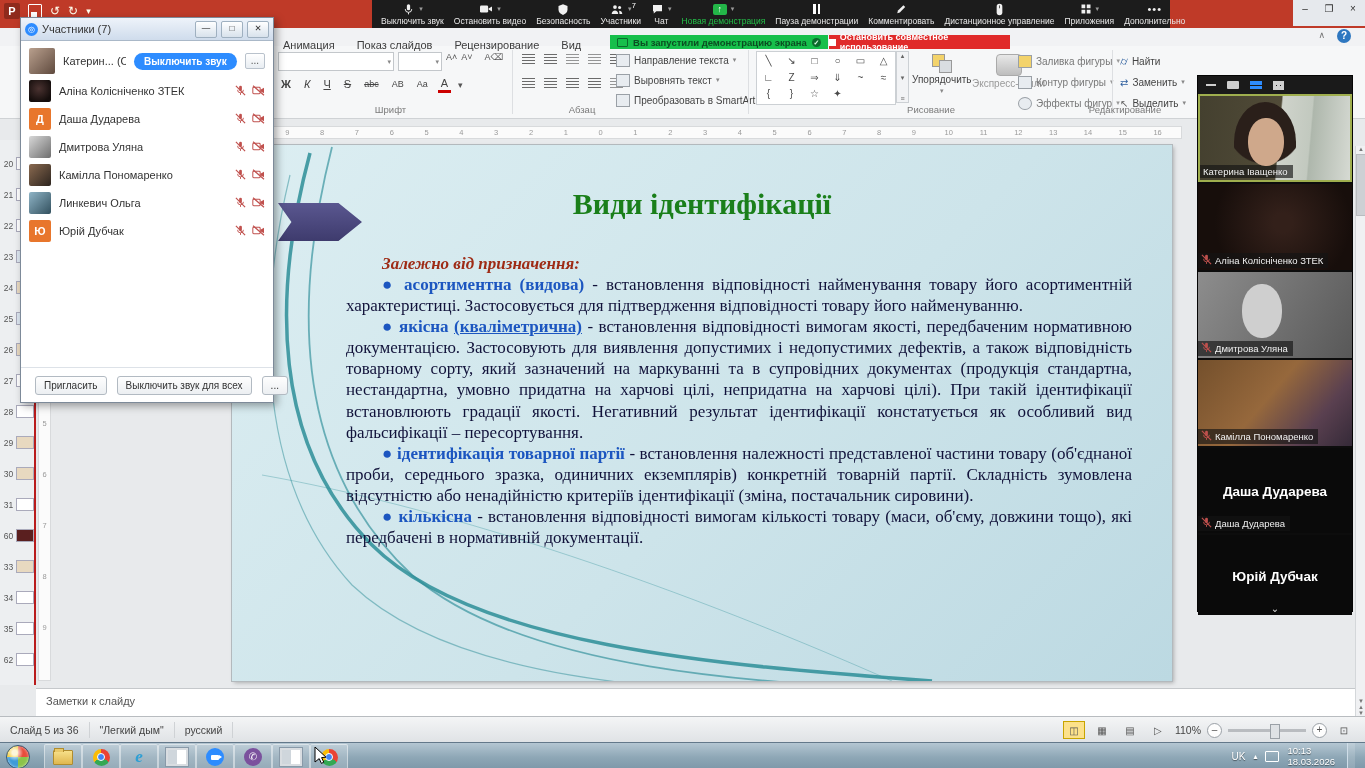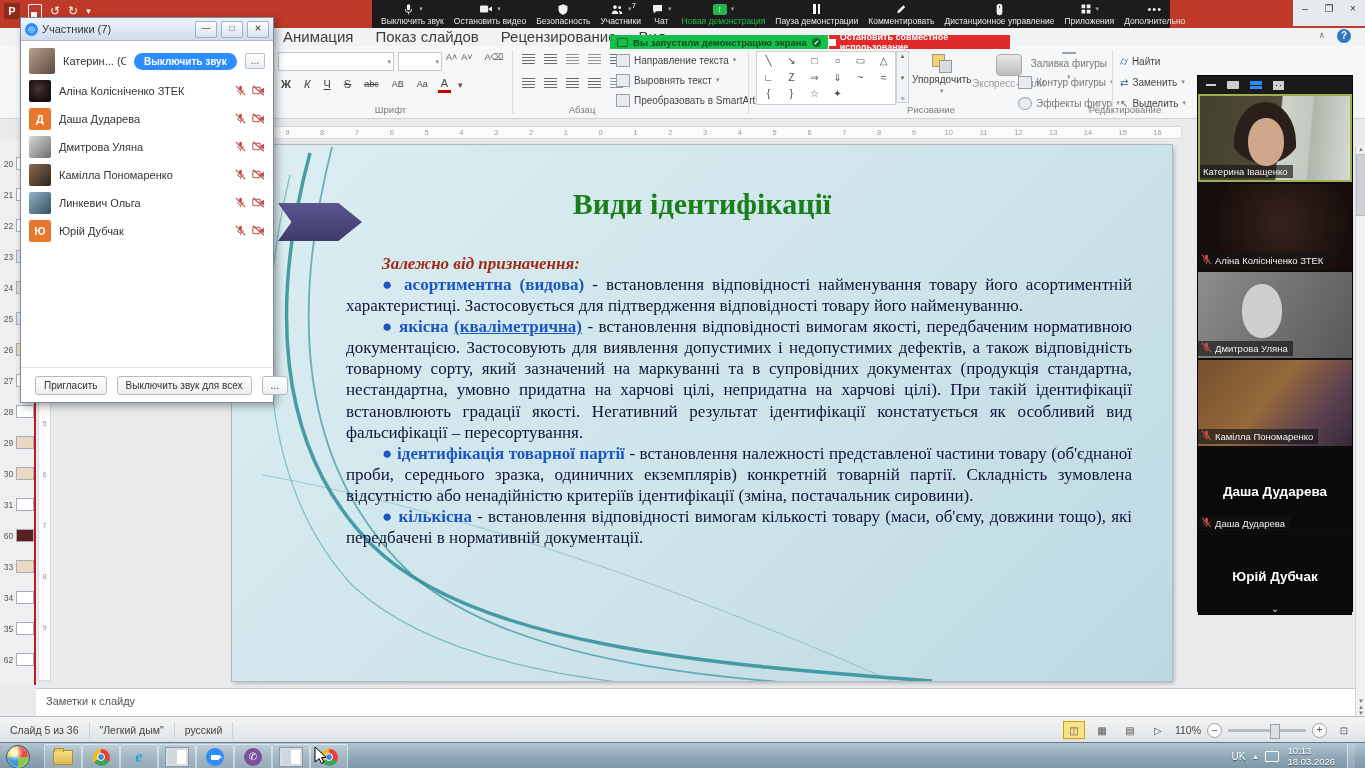--- a/index.html
+++ b/index.html
@@ -41,21 +41,21 @@
             font-size:7px;line-height:9px;text-align:center;}
   .sb-screen{width:9px;height:7px;border:1px solid #0b6b2c;border-radius:1px;}
   .stop-btn{left:829px;top:35px;width:181px;height:14px;background:#e02a2a;z-index:35;
             display:flex;align-items:center;justify-content:center;gap:4px;
             color:#fff;font-size:9px;font-weight:bold;}
   .stop-sq{width:7px;height:7px;background:#fff;}
 
   
   .tabsrow{left:0;top:28px;width:1365px;height:18px;background:#f1f2f4;z-index:4;}
   #ppt-tabs{position:absolute;left:272px;top:0;display:flex;height:18px;}
-  #ppt-tabs .tab{padding:0 11px;font-size:15px;color:#3d3d3d;line-height:18px;}
+  #ppt-tabs .tab{padding:8px 11px;font-size:11px;color:#3d3d3d;line-height:18px;}
   .help-chev{right:40px;top:30px;font-size:9px;color:#777;z-index:8;}
   .help-q{right:14px;top:29px;width:14px;height:14px;border-radius:50%;background:#2e77c0;
           color:#fff;font-size:10px;font-weight:bold;text-align:center;line-height:14px;z-index:8;}
   .ribbon{left:0;top:46px;width:1365px;height:72px;background:#f6f7f8;border-bottom:1px solid #cfd2d5;z-index:3;}
   .rgroup-label{position:absolute;bottom:3px;width:100%;text-align:center;font-size:9.5px;color:#7a7a7a;}
   .rsep{position:absolute;top:4px;bottom:4px;width:1px;background:#dddfe2;}
   .combo{border:1px solid #c3c7cb;background:#fff;height:17px;font-size:9px;color:#888;
          display:flex;align-items:center;justify-content:flex-end;padding-right:2px;}
   .combo span{color:#888;font-size:7px;}
   .fbtn{font-size:11px;color:#444;padding:1px 3px;line-height:15px;}
@@ -344,21 +344,21 @@
           <i class="g"></i>
         </div>
       <span>Упорядочить</span>
         <span style="font-size:7px;color:#888;">▾</span>
     </div>
     <div class="abs bigbtn" style="left:972px;top:8px;color:#999;">
       <div class="qs-ic"></div>
       <span>Экспресс-стили</span>
     </div>
     <div class="abs" style="left:1018px;top:6px;display:flex;flex-direction:column;gap:3px;">
-      <div class="rtextbtn" style="color:#777;flex-direction:column;">
+      <div class="rtextbtn" style="color:#777;">
           <span class="bx" style="background:#f3d36b;"></span>
           <span>Заливка фигуры</span>
           <span style="font-size:7px;color:#999;">▾</span>
         </div>
       <div class="rtextbtn" style="color:#777;">
           <span class="bx"></span>
           <span>Контур фигуры</span>
           <span style="font-size:7px;color:#999;">▾</span>
         </div>
       <div class="rtextbtn" style="color:#777;">

